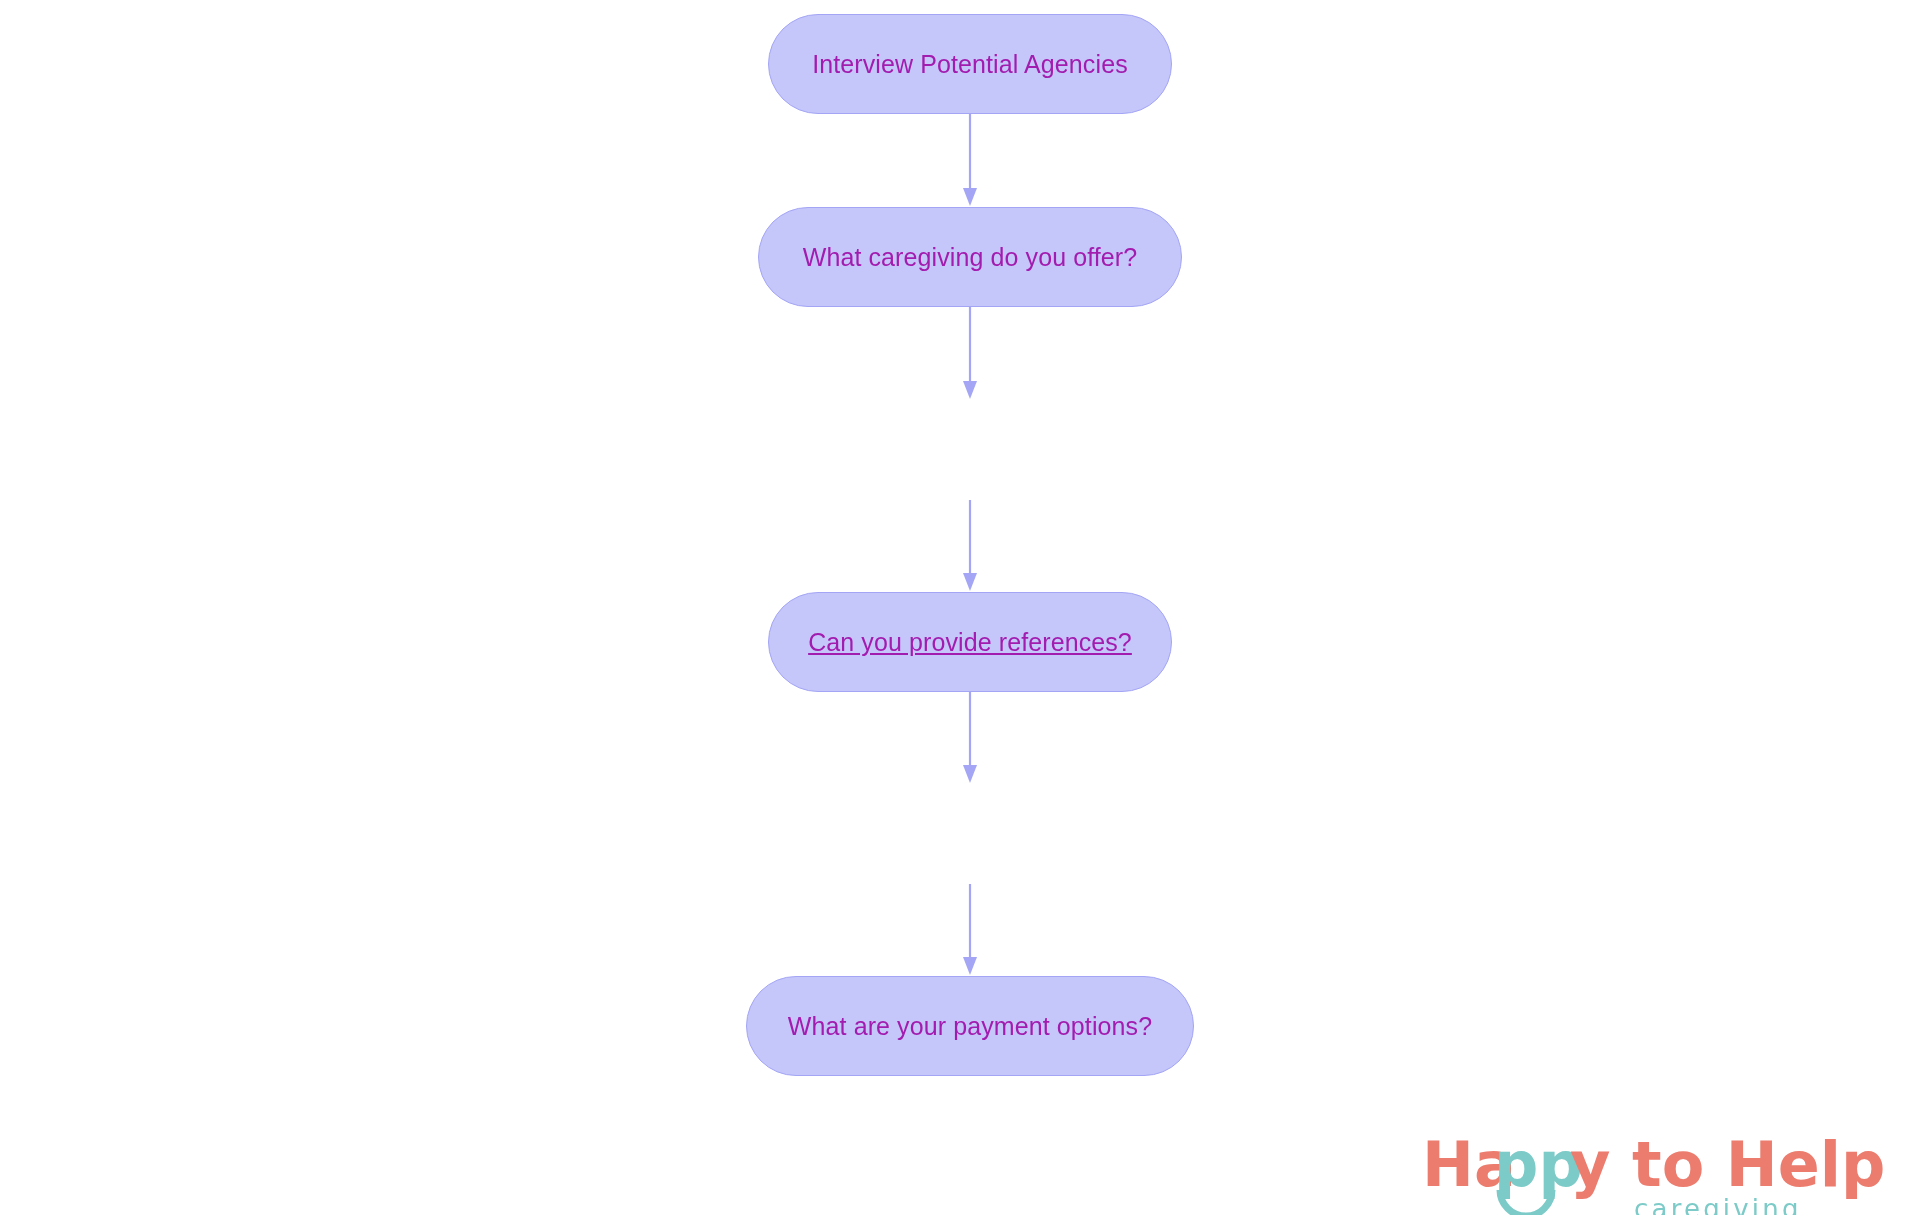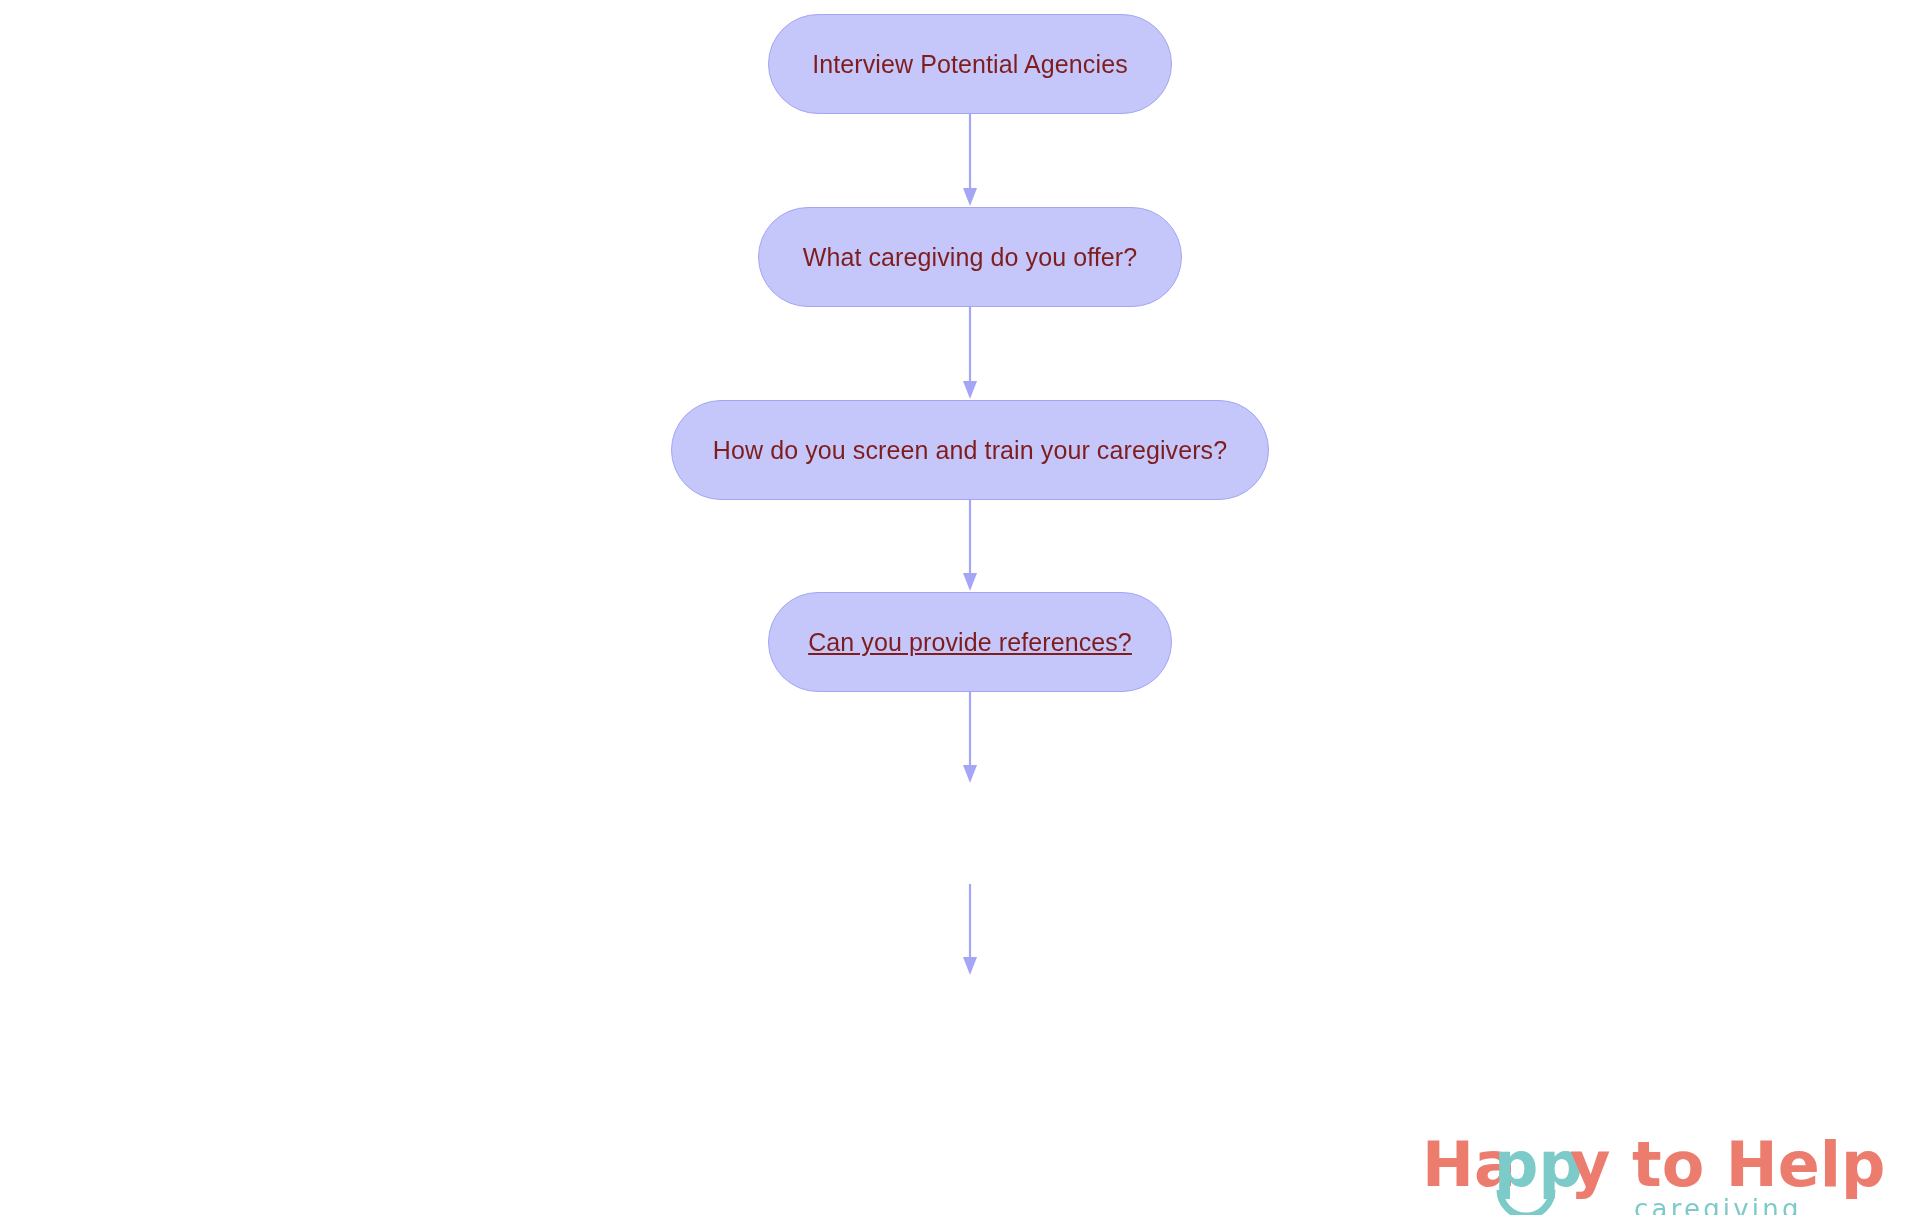--- a/index.html
+++ b/index.html
@@ -22,21 +22,21 @@
     width:1920px; height:1090px;
   }
   .node {
     position:absolute;
     display:flex;
     align-items:center;
     justify-content:center;
     border-radius:999px;
     background:#c5c6fa;
     border:1.6px solid #a4a6f5;
-    color:#7f1d1d;
+    color:#a21caf;
     font-size:25px;
     font-weight:400;
     letter-spacing:0.1px;
     white-space:nowrap;
     line-height:1;
     transform:translateX(-50%);
   }
   .node-label { pointer-events:none; }
 
   .connector {
@@ -90,23 +90,20 @@
       <span class="node-label">What caregiving do you offer?</span>
     </div>
 
     <div class="connector" style="left:970px; top:307px; height:93px;">
       <svg width="22" height="93" viewBox="0 0 22 93">
         <line x1="11" y1="0" x2="11" y2="78" stroke="#a4a6f5" stroke-width="2.2"></line>
         <polygon points="4,74 18,74 11,92" fill="#a4a6f5"></polygon>
       </svg>
     </div>
 
-    <div class="node" style="left:970px; top:400px; width:598px; height:100px;">
-      <span class="node-label">How do you screen and train your caregivers?</span>
-    </div>
 
     <div class="connector" style="left:970px; top:500px; height:92px;">
       <svg width="22" height="92" viewBox="0 0 22 92">
         <line x1="11" y1="0" x2="11" y2="77" stroke="#a4a6f5" stroke-width="2.2"></line>
         <polygon points="4,73 18,73 11,91" fill="#a4a6f5"></polygon>
       </svg>
     </div>
 
     <div class="node" style="left:970px; top:592px; width:404px; height:100px;text-decoration:underline;">
       <span class="node-label">Can you provide references?</span>
@@ -120,20 +117,23 @@
     </div>
 
 
     <div class="connector" style="left:970px; top:884px; height:92px;">
       <svg width="22" height="92" viewBox="0 0 22 92">
         <line x1="11" y1="0" x2="11" y2="77" stroke="#a4a6f5" stroke-width="2.2"></line>
         <polygon points="4,73 18,73 11,91" fill="#a4a6f5"></polygon>
       </svg>
     </div>
 
+    <div class="node" style="left:970px; top:976px; width:448px; height:100px;">
+      <span class="node-label">What are your payment options?</span>
+    </div>
 
   </div>
 
   <div id="logo">
     <svg width="470" height="100" viewBox="0 0 470 100">
 
       <text class="logo-wordmark" x="0" y="58" fill="#ec7c6e">Ha</text>
 
       <text class="logo-wordmark" x="72" y="58" fill="#7ccbc8">pp</text>
 

